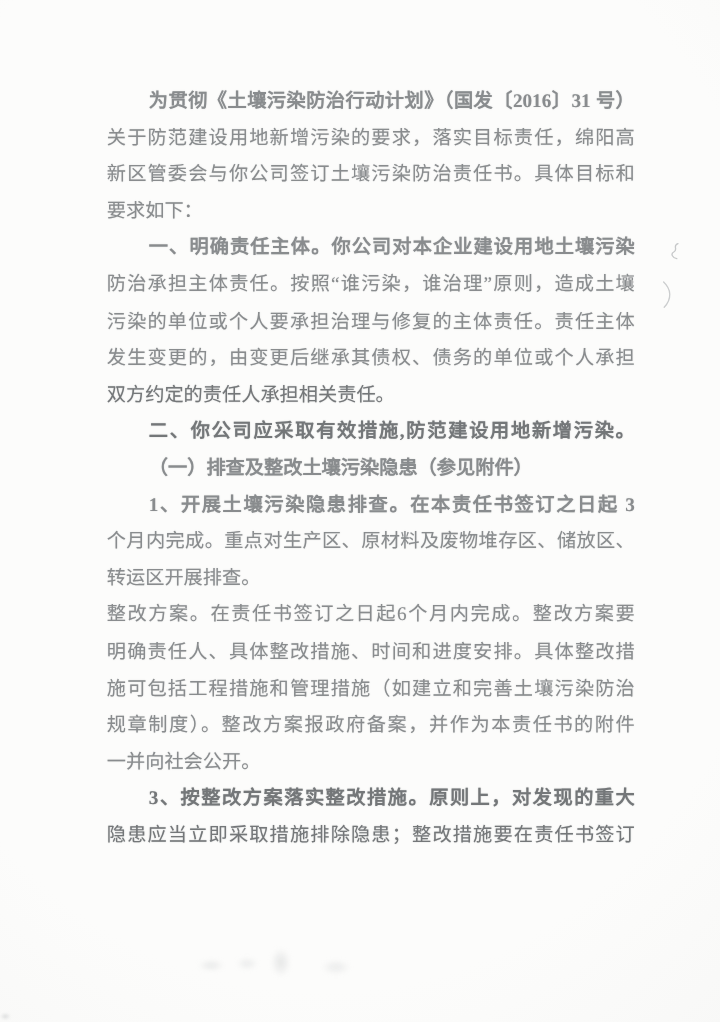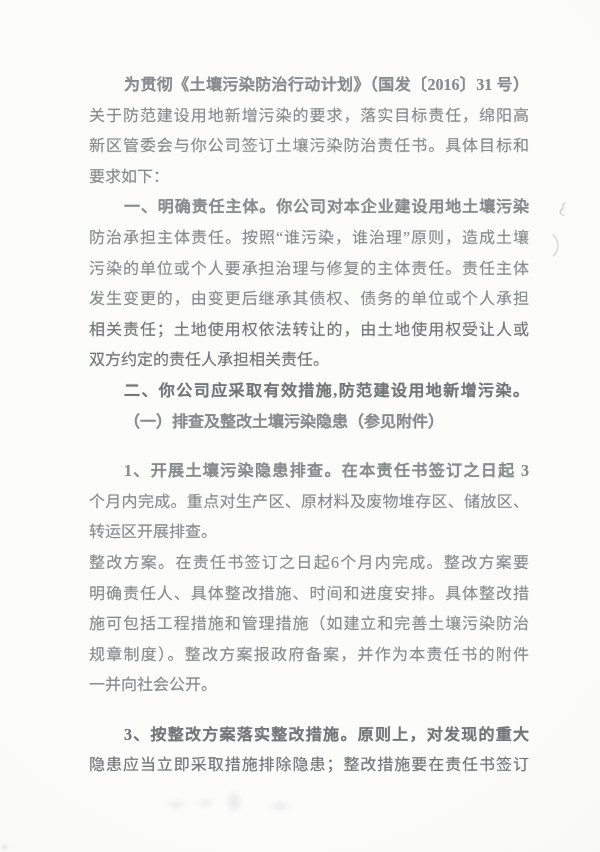--- a/index.html
+++ b/index.html
@@ -35,21 +35,21 @@
     text-align: left;
     letter-spacing: 0;
   }
   .line.justify {
     white-space: normal;
     text-align: justify;
     text-align-last: justify;
     overflow: hidden;
   }
   .line.indent { text-indent: 35px; font-weight: bold; }
-  .line.gap { margin-top: 19px; }
+  .line.gap { margin-top: 0; }
   .line.dark {
     color: var(--text-color-dark, #747779);
     text-shadow: 0 0 1px rgba(100, 104, 106, 0.45);
   }
   .mark {
     position: absolute;
     pointer-events: none;
   }
   .smudge {
     position: absolute;
@@ -83,21 +83,20 @@
 
   <div class="doc-body">
       <div class="line indent justify">为贯彻《土壤污染防治行动计划》（国发〔2016〕31 号）</div>
       <div class="line justify">关于防范建设用地新增污染的要求，落实目标责任，绵阳高</div>
       <div class="line justify">新区管委会与你公司签订土壤污染防治责任书。具体目标和</div>
       <div class="line">要求如下：</div>
       <div class="line indent justify">一、明确责任主体。你公司对本企业建设用地土壤污染</div>
       <div class="line justify">防治承担主体责任。按照“谁污染，谁治理”原则，造成土壤</div>
       <div class="line justify">污染的单位或个人要承担治理与修复的主体责任。责任主体</div>
       <div class="line justify">发生变更的，由变更后继承其债权、债务的单位或个人承担</div>
-      <div class="line justify dark">相关责任；土地使用权依法转让的，由土地使用权受让人或</div>
       <div class="line dark">双方约定的责任人承担相关责任。</div>
       <div class="line indent justify dark">二、你公司应采取有效措施,防范建设用地新增污染。</div>
       <div class="line indent">（一）排查及整改土壤污染隐患（参见附件）</div>
       <div class="line indent justify gap">1、开展土壤污染隐患排查。在本责任书签订之日起 3</div>
       <div class="line justify">个月内完成。重点对生产区、原材料及废物堆存区、储放区、</div>
       <div class="line">转运区开展排查。</div>
       <div class="line justify">整改方案。在责任书签订之日起6个月内完成。整改方案要</div>
       <div class="line justify">明确责任人、具体整改措施、时间和进度安排。具体整改措</div>
       <div class="line justify">施可包括工程措施和管理措施（如建立和完善土壤污染防治</div>
       <div class="line justify">规章制度）。整改方案报政府备案，并作为本责任书的附件</div>

